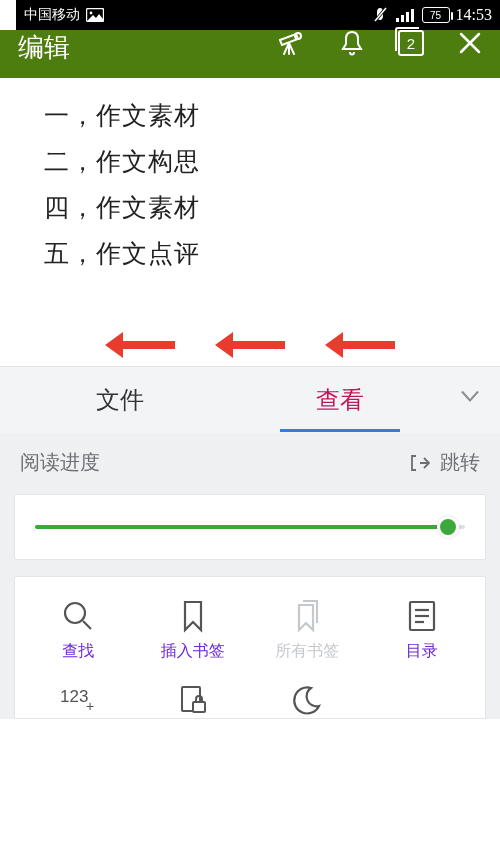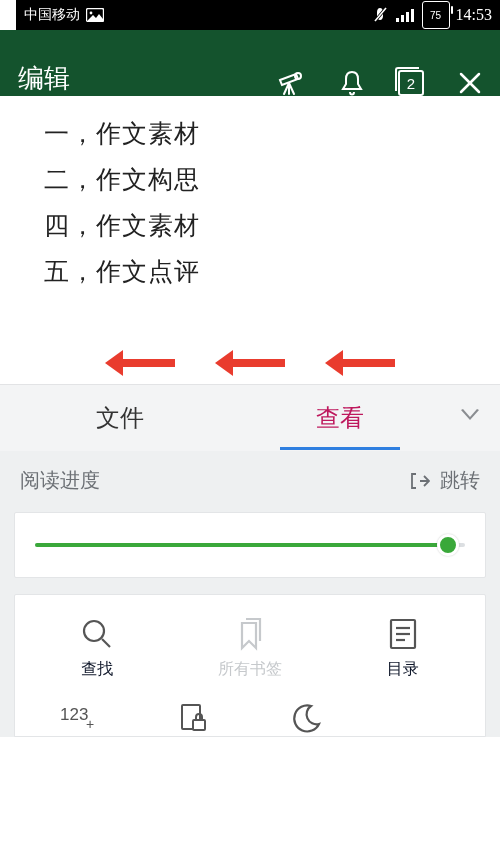--- a/index.html
+++ b/index.html
@@ -3,25 +3,25 @@
 <meta charset="utf-8">
 <style>
   * { box-sizing: border-box; margin: 0; padding: 0; }
   html, body { width: 500px; height: 850px; font-family: -apple-system, "Helvetica Neue", Arial, sans-serif; background: #fff; overflow: hidden; }
   
   
   .status-bar { height: 30px; background: #000; color: #fff; display: flex; align-items: center; padding: 0 8px; font-size: 14px; margin-left: 16px; }
   .status-left { display: flex; align-items: center; gap: 6px; }
   .status-right { margin-left: auto; display: flex; align-items: center; gap: 6px; }
   .status-right svg { display: block; }
-  .battery-box { border: 1.5px solid #fff; border-radius: 3px; width: 28px; height: 28px; position: relative; display: flex; align-items: center; justify-content: center; font-size: 10px; }
+  .battery-box { border: 1.5px solid #fff; border-radius: 3px; width: 28px; height: 16px; position: relative; display: flex; align-items: center; justify-content: center; font-size: 10px; }
   .battery-cap { position: absolute; right: -4px; top: 4px; width: 2px; height: 8px; background: #fff; border-radius: 1px; }
   
   
-  .app-header { height: 66px; background: #14532d; color: #fff; display: flex; align-items: flex-end; padding: 0 18px; }
+  .app-header { height: 48px; background: #4d7c0f; color: #fff; display: flex; align-items: flex-start; padding: 0 18px; }
   .app-header .title { font-size: 26px; font-weight: 400; }
   .app-header .icons { margin-left: auto; display: flex; align-items: center; gap: 34px; }
   .app-header .icons > * { cursor: pointer; }
   .tab-count-box { border: 2px solid #fff; border-radius: 3px; width: 26px; height: 26px; display: flex; align-items: center; justify-content: center; font-size: 15px; position: relative; }
   .tab-count-box::before { content: ""; position: absolute; left: -5px; top: -5px; width: 22px; height: 22px; border-left: 2px solid #fff; border-top: 2px solid #fff; border-radius: 3px 0 0 0; }
   
   
   .doc-content { padding: 14px 0 0 44px; }
   .doc-content .line { font-size: 25px; color: #222; line-height: 46px; letter-spacing: 1px; }
   
@@ -45,21 +45,21 @@
   .jump { font-size: 20px; color: #6c7075; display: flex; align-items: center; gap: 10px; cursor: pointer; }
   
   .slider-wrap { background: #fff; margin: 8px 14px 16px; padding: 30px 20px; border: 1px solid #e3e5e7; border-radius: 2px; }
   .slider { position: relative; height: 4px; background: #dcdfe2; border-radius: 2px; }
   .slider-fill { position: absolute; left: 0; top: 0; height: 4px; background: #3aa83a; border-radius: 2px; }
   .slider-thumb { position: absolute; top: 50%; transform: translate(-50%, -50%); width: 22px; height: 22px; border-radius: 50%; background: #3aa83a; border: 3px solid #fff; box-shadow: 0 0 2px rgba(0,0,0,0.2); }
   
   .action-card { background: #fff; margin: 0 14px; border: 1px solid #e3e5e7; border-top: 1px solid #e3e5e7; border-radius: 2px 2px 0 0; padding: 18px 6px 0; }
   .grid-row { display: flex; }
   .grid-item { flex: 1; display: flex; flex-direction: column; align-items: center; gap: 8px; padding: 4px 0 18px; cursor: pointer; }
-  .grid-item .lbl { font-size: 16px; color: #0f172a; }
+  .grid-item .lbl { font-size: 16px; color: #6d28d9; }
   .grid-item.disabled { color: #c6c9cc; }
   .grid-item.disabled .lbl { color: #c6c9cc; }
   .grid-item svg { display: block; }
   .second-row .grid-item { padding-bottom: 2px; }
 </style>
 </head>
 <body>
 
 <div class="status-bar">
   <div class="status-left">
@@ -166,20 +166,26 @@
 
     <div class="action-card">
       <div class="grid-row">
         <div class="grid-item">
           <svg width="34" height="34" viewBox="0 0 34 34" fill="none" stroke="#555" stroke-width="2.2">
               <circle cx="14" cy="14" r="10"></circle>
               <line x1="22" y1="22" x2="30" y2="30"></line>
             </svg>
           <span class="lbl">查找</span>
         </div>
+        <div class="grid-item">
+          <svg width="30" height="34" viewBox="0 0 30 34" fill="none" stroke="#555" stroke-width="2.2">
+              <path d="M7 3 H23 V31 L15 23 L7 31 Z"></path>
+            </svg>
+          <span class="lbl">插入书签</span>
+        </div>
         <div class="grid-item disabled">
           <svg width="34" height="34" viewBox="0 0 34 34" fill="none" stroke="#c6c9cc" stroke-width="2.2">
               <path d="M9 6 H23 V31 L16 24 L9 31 Z"></path>
               <path d="M13 2 H27 V24"></path>
             </svg>
           <span class="lbl">所有书签</span>
         </div>
         <div class="grid-item">
           <svg width="32" height="34" viewBox="0 0 32 34" fill="none" stroke="#555" stroke-width="2.2">
               <rect x="4" y="3" width="24" height="28" rx="1"></rect>

